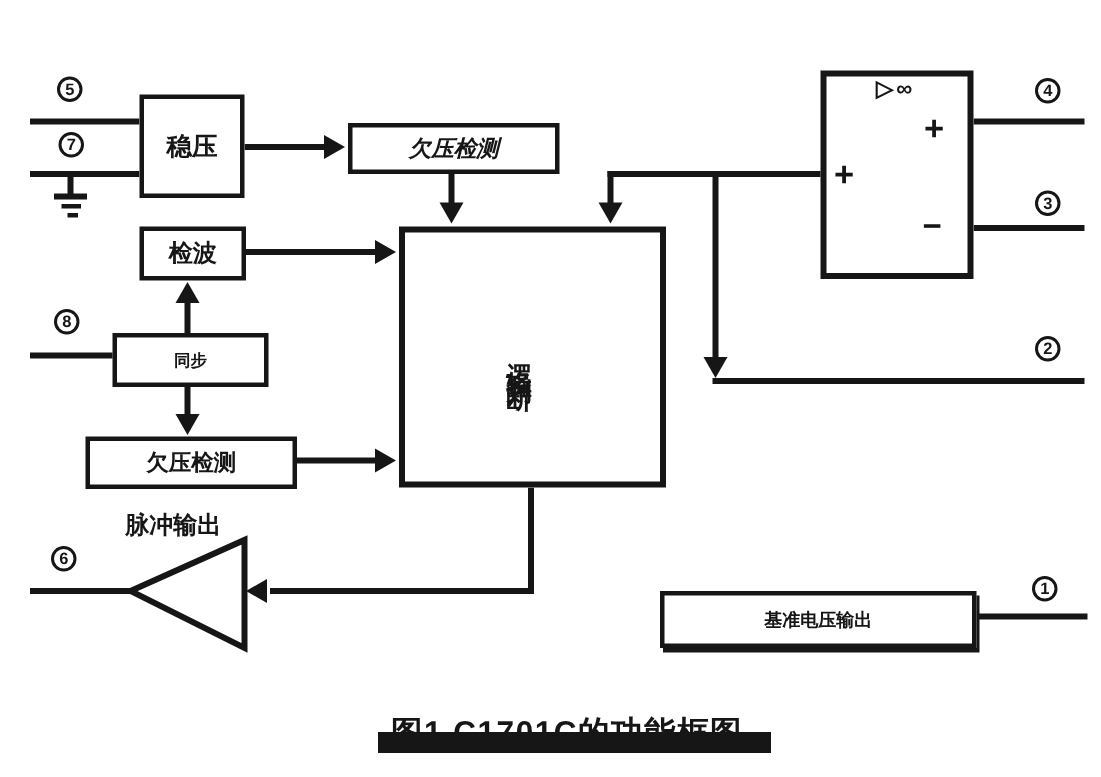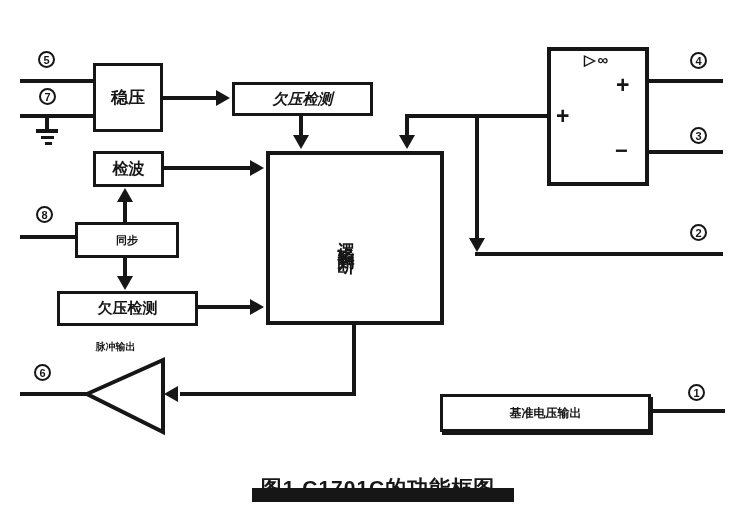--- a/index.html
+++ b/index.html
@@ -106,21 +106,21 @@
   <span class="sym" style="left:556px; top:105px; font-size:23px;">+</span>
   <span class="sym" style="left:615px; top:140px; font-size:22px;">−</span>
 
   <div class="box" style="left:440px; top:394px; width:211px; height:38px; font-size:12px; box-shadow:2px 3px 0 #161616;">
     <span>基准电压输出</span>
   </div>
 
   <svg style="position:absolute; left:80px; top:356px;" width="92" height="82">
     <polygon points="7,38 83,4 83,76" fill="#ffffff" stroke="#161616" stroke-width="4"></polygon>
   </svg>
-  <div class="lbl" style="left:68px; top:340px; width:95px; font-size:10px;">脉冲输出</div>
+  <div class="lbl" style="left:68px; top:340px; width:95px; font-size:16px;">脉冲输出</div>
 
   <div class="pin" style="left:38px; top:51px;">5</div>
   <div class="pin" style="left:39px; top:88px;">7</div>
   <div class="pin" style="left:36px; top:206px;">8</div>
   <div class="pin" style="left:34px; top:364px;">6</div>
   <div class="pin" style="left:690px; top:52px;">4</div>
   <div class="pin" style="left:690px; top:127px;">3</div>
   <div class="pin" style="left:690px; top:224px;">2</div>
   <div class="pin" style="left:688px; top:384px;">1</div>
 

